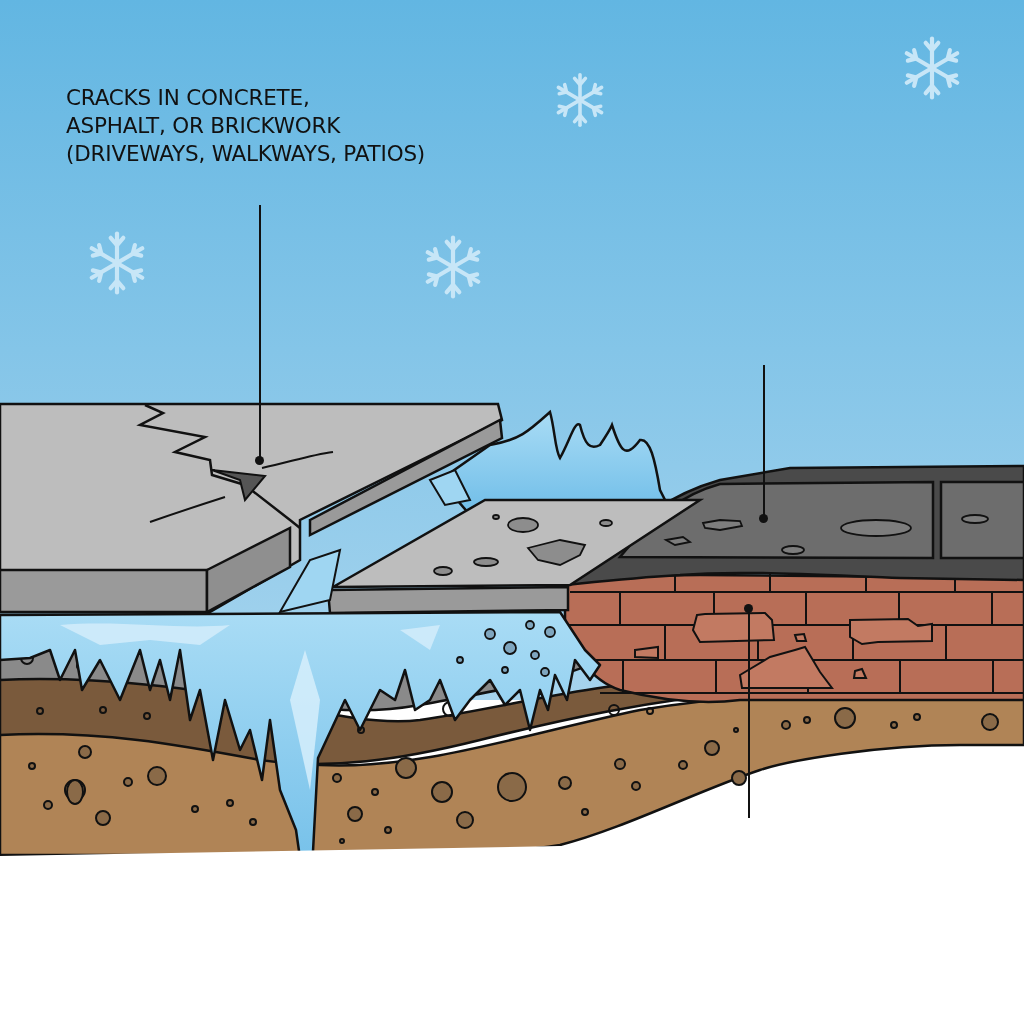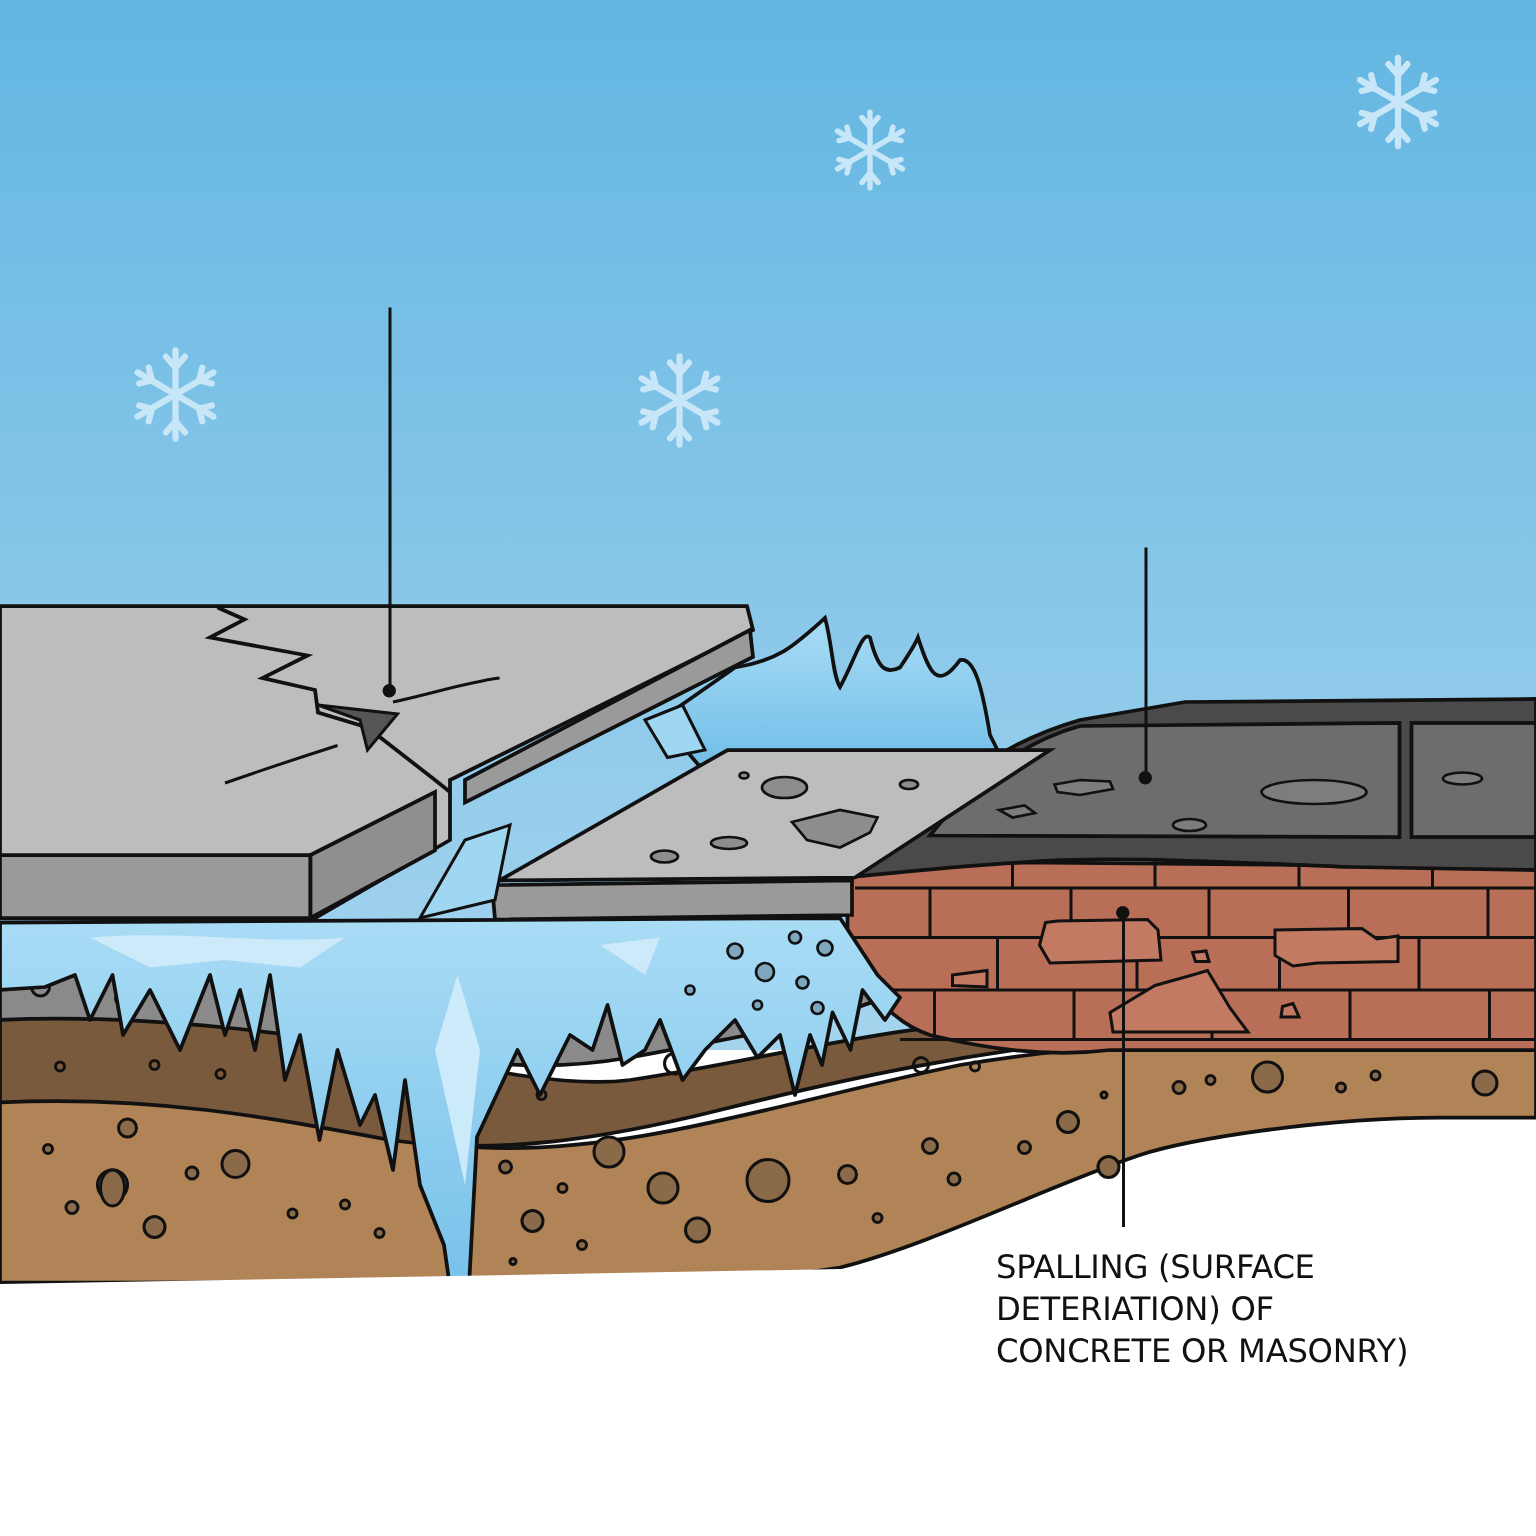--- a/index.html
+++ b/index.html
@@ -212,16 +212,16 @@
 
   <div class="leader" style="left:259px; top:205px; height:255px;"></div>
   <div class="dot" style="left:255px; top:456px;"></div>
 
   <div class="leader" style="left:763px; top:365px; height:152px;"></div>
   <div class="dot" style="left:759px; top:514px;"></div>
 
   <div class="leader" style="left:748px; top:608px; height:210px;"></div>
   <div class="dot" style="left:744px; top:604px;"></div>
 
-  <div class="label" id="label-spalling">SPALLING (SURFACE
-DETERIATION) OF
-CONCRETE OR MASONRY)</div>
+  <div class="label" id="label-cracks">CRACKS IN CONCRETE,
+ASPHALT, OR BRICKWORK
+(DRIVEWAYS, WALKWAYS, PATIOS)</div>
 </div>
 
 </body></html>

